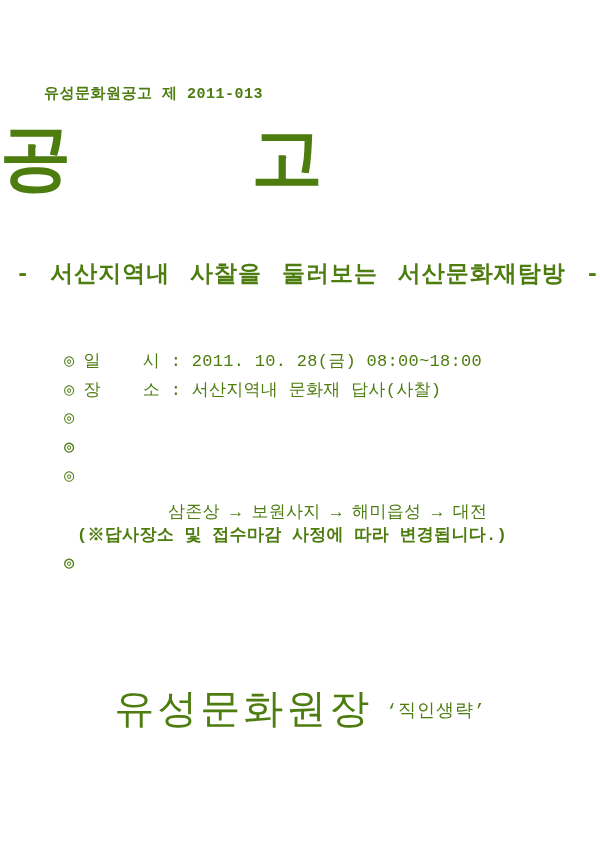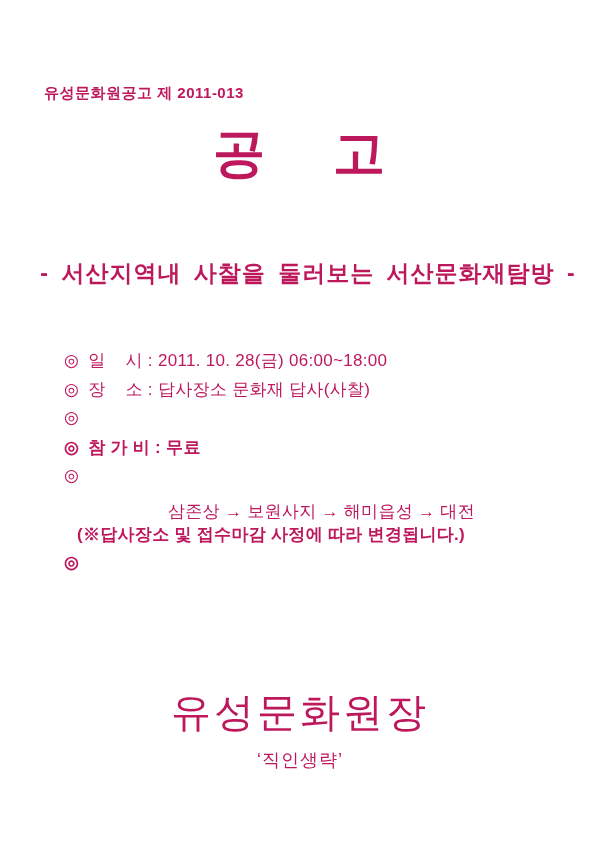--- a/index.html
+++ b/index.html
@@ -5,41 +5,41 @@
   html, body {
     margin: 0;
     padding: 0;
     background: #ffffff;
   }
   .page {
     position: relative;
     width: 600px;
     height: 848px;
     background: #ffffff;
-    color: #be185d;
-    font-family: Liberation Sans, sans-serif;
+    color: #4d7c0f;
+    font-family: Liberation Mono, monospace;
     overflow: hidden;
     box-sizing: border-box;
   }
   .ref-number {
     position: absolute;
     left: 44px;
     top: 84px;
     font-size: 15px;
     font-weight: 700;
     letter-spacing: 0.5px;
     white-space: pre;
   }
   .doc-title {
     position: absolute;
     left: 0;
     top: 126px;
     width: 100%;
-    text-align: center;
-    font-size: 52px;
+    text-align: left;
+    font-size: 71px;
     font-weight: 700;
     line-height: 1.05;
     white-space: pre;
     letter-spacing: 2px;
   }
   .doc-subtitle {
     position: absolute;
     left: 8px;
     top: 258px;
     width: 100%;
@@ -82,21 +82,20 @@
   }
   .signature {
     position: absolute;
     left: 0;
     top: 688px;
     width: 100%;
     display: flex;
     justify-content: center;
     align-items: center;
     gap: 14px;
-    flex-direction: column;
   }
   .signature .issuer {
     font-size: 40px;
     font-weight: 400;
     letter-spacing: 3px;
     line-height: 1.2;
   }
   .signature .stamp-note {
     font-size: 18px;
     font-weight: 400;
@@ -113,35 +112,34 @@
   <div class="ref-number">유성문화원공고 제 2011-013</div>
 
   <div class="doc-title">공    고</div>
 
   <div class="doc-subtitle">- 서산지역내 사찰을 둘러보는 서산문화재탐방 -</div>
 
   <div class="details-list">
 
     <div class="line">
       <span class="marker">◎</span>
-      <span class="text">일    시 : 2011. 10. 28(금) 06:00~18:00</span>
+      <span class="text">일    시 : 2011. 10. 28(금) 08:00~18:00</span>
     </div>
 
     <div class="line">
       <span class="marker">◎</span>
-      <span class="text">장    소 : 답사장소 문화재 답사(사찰)</span>
+      <span class="text">장    소 : 서산지역내 문화재 답사(사찰)</span>
     </div>
 
     <div class="line">
       <span class="marker">◎</span>
     </div>
 
     <div class="line bold">
       <span class="marker">◎</span>
-      <span class="text">참 가 비 : 무료</span>
     </div>
 
     <div class="line">
       <span class="marker">◎</span>
     </div>
 
     <div class="line indent-deep">
       <span class="text">삼존상 → 보원사지 → 해미읍성 → 대전</span>
     </div>
 

